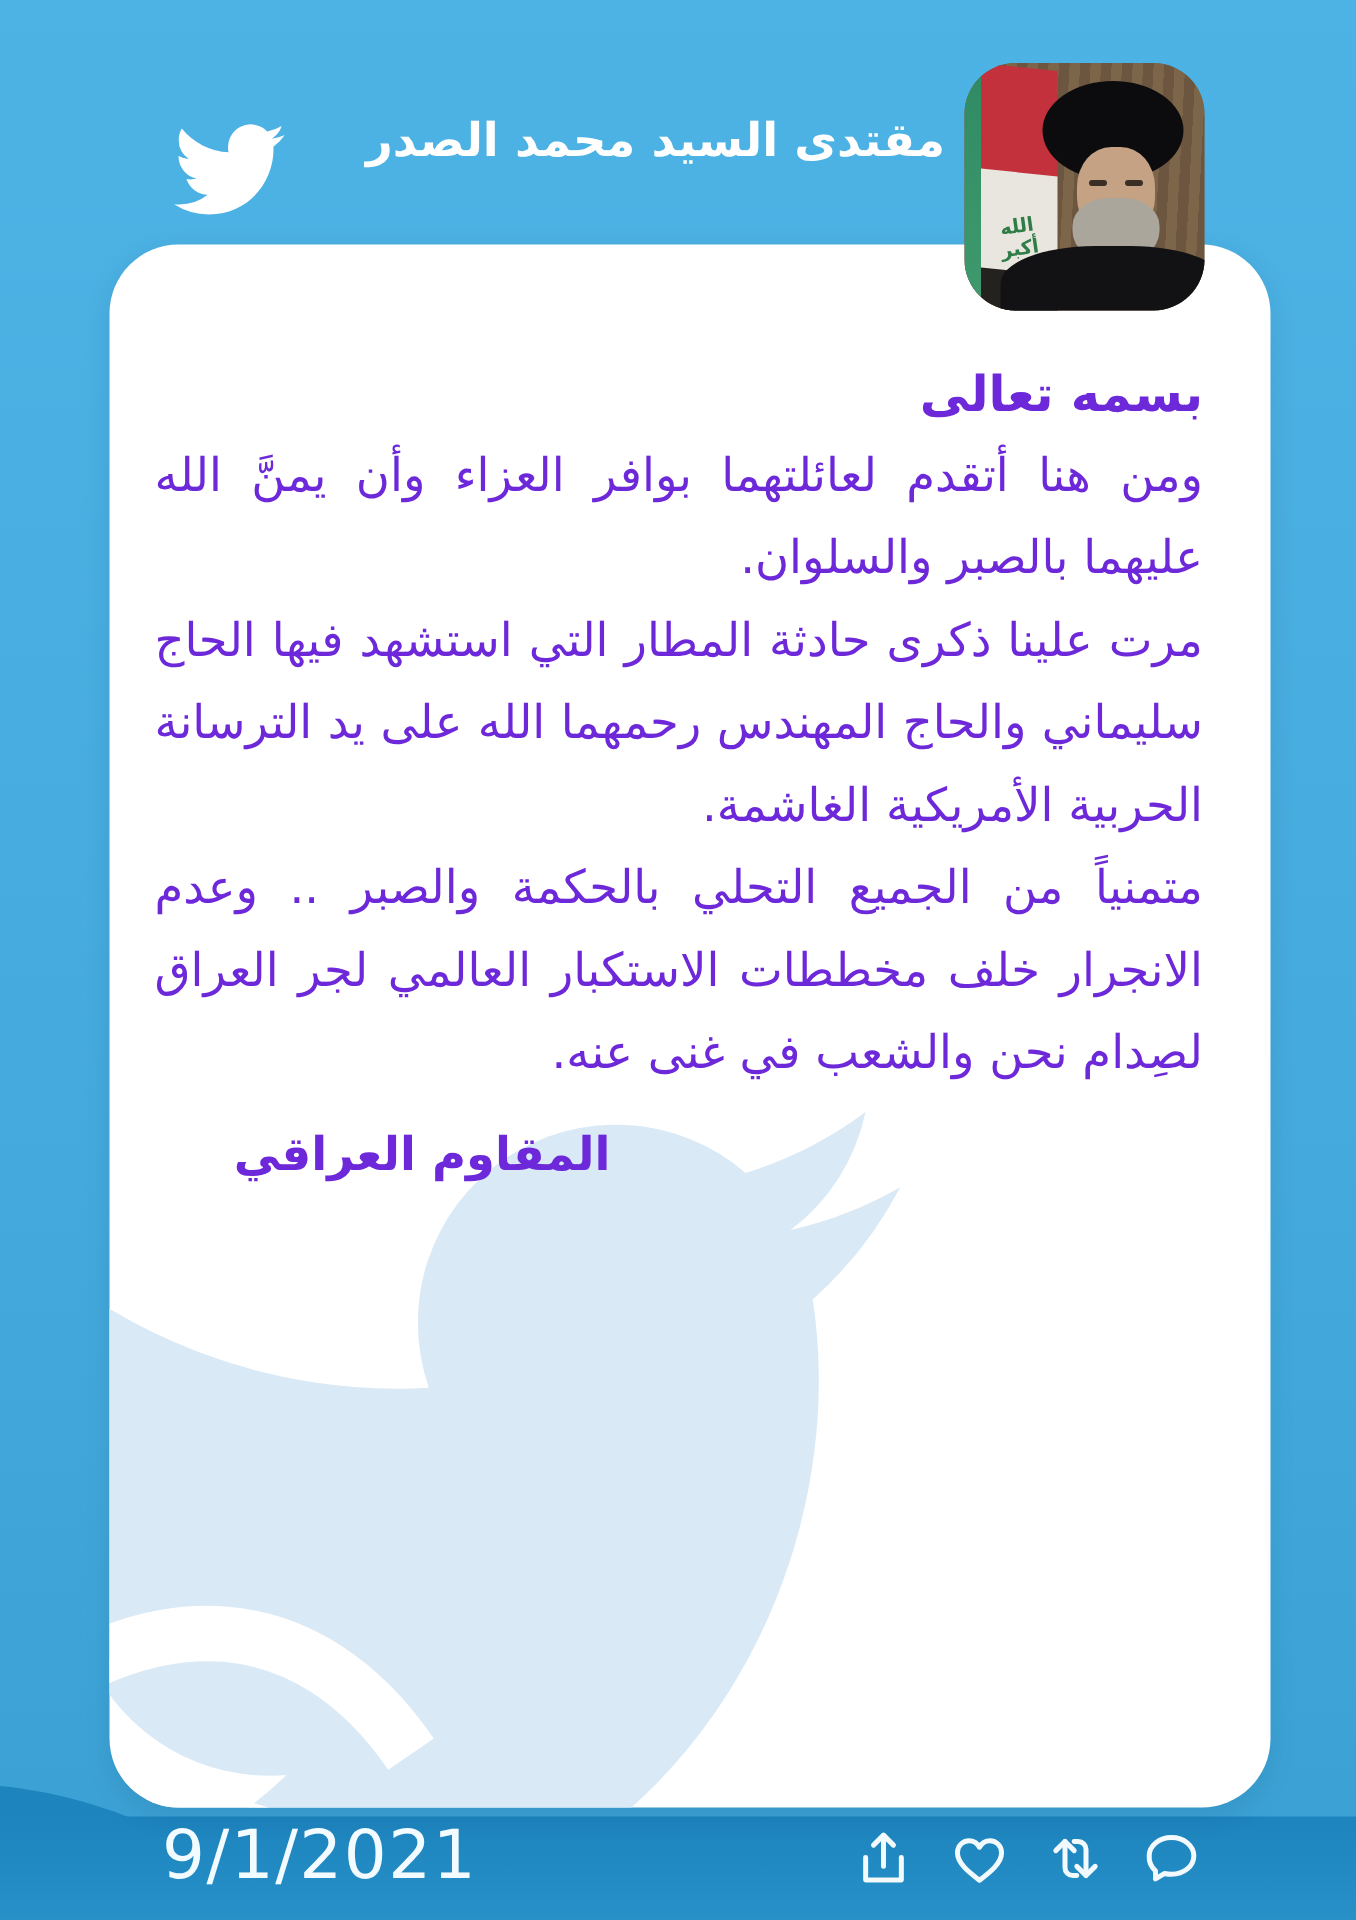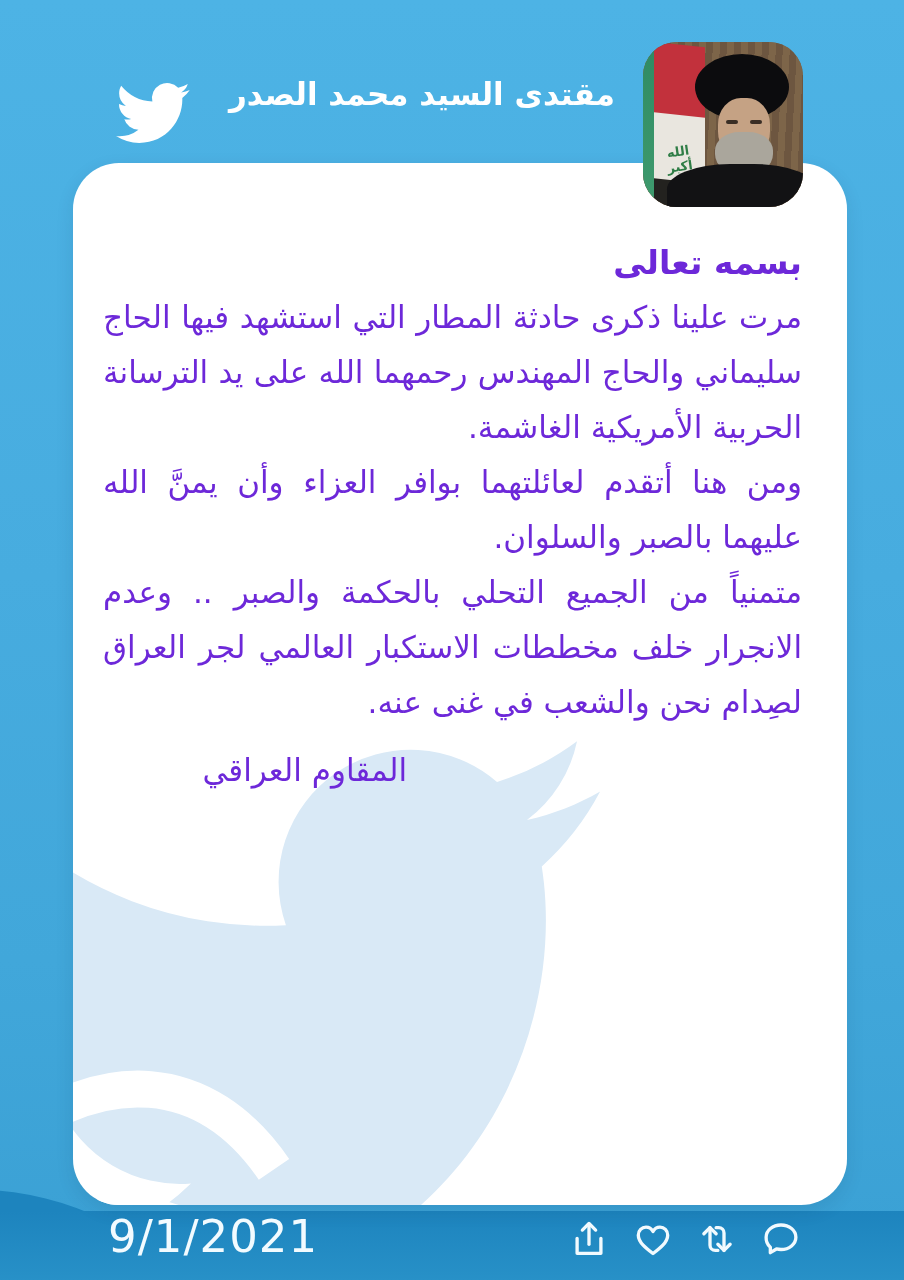--- a/index.html
+++ b/index.html
@@ -14,21 +14,21 @@
     position:absolute;left:-50px;top:1211px;width:1010px;height:110px;z-index:0;
     background:linear-gradient(180deg,#1d84be 0%,#2790c7 60%,#349bd0 100%);
     border-radius:45px 35px 0 0 / 26px 18px 0 0;
   }
   .bottom-band-left-dip{
     position:absolute;left:-140px;top:1196px;width:330px;height:170px;z-index:0;
     background:#1d84be;border-radius:50%;transform:rotate(14deg);
   }
   
   .logo{position:absolute;left:106px;top:74px;width:92px;height:78px;z-index:2;}
-  .who{position:absolute;top:74px;right:289px;text-align:center;z-index:2;color:#ffffff;direction:rtl;}
+  .who{position:absolute;top:74px;right:274px;text-align:center;z-index:2;color:#ffffff;direction:rtl;}
   .who .name{font-size:31px;font-weight:bold;line-height:40px;white-space:nowrap;}
   .who .handle{font-size:31px;line-height:40px;color:#eef8fe;direction:ltr;}
   
   .avatar{position:absolute;right:101px;top:42px;width:160px;height:165px;border-radius:34px;overflow:hidden;z-index:3;background:#77604a;}
   .av-curtain{position:absolute;inset:0;background:repeating-linear-gradient(93deg,#7d6549 0 7px,#6d5640 7px 14px);}
   .av-flag{position:absolute;left:0;top:0;width:62px;height:100%;}
   .av-flag .pole{position:absolute;left:0;top:0;width:11px;height:100%;background:linear-gradient(180deg,#2f8a63,#3f9b6e);}
   .av-flag .red{position:absolute;left:11px;top:0;width:51px;height:46%;background:#c2313c;transform:skewY(6deg);transform-origin:left top;}
   .av-flag .white{position:absolute;left:11px;top:44%;width:51px;height:42%;background:#e9e6df;transform:skewY(6deg);}
   .av-flag .emblem{position:absolute;left:14px;top:62%;width:44px;font-size:13px;color:#2f7d46;font-weight:bold;transform:rotate(-8deg);text-align:center;}
@@ -45,21 +45,21 @@
     background:#ffffff;border-radius:46px;overflow:hidden;
     box-shadow:0 6px 18px rgba(0,40,70,.10);
   }
   .watermark{position:absolute;left:-120px;bottom:-160px;width:680px;height:680px;transform:rotate(-6deg);}
   .card-content{
     position:relative;direction:rtl;padding:72px 45px 0 30px;
     color:#6d28d9;font-size:31px;line-height:55px;font-weight:500;
   }
   .basmala{margin:0 0 0 0;font-size:33px;font-weight:bold;}
   .card-content p.body{margin:0;text-align:justify;}
-  .signature{margin:14px 395px 0 0;width:max-content;text-align:center;line-height:52px;font-weight:normal;}
+  .signature{margin:14px 395px 0 0;width:max-content;text-align:center;line-height:52px;font-weight:bold;}
   
   .date{position:absolute;left:108px;top:1210px;z-index:2;color:#f2fbff;font-size:45px;letter-spacing:1px;}
   .actions{position:absolute;right:102px;top:1218px;z-index:2;display:flex;gap:22px;}
   .actions svg{width:42px;height:42px;display:block;color:#f2fafe;}
 </style>
 </head>
 <body>
 
 <div class="screen">
 
@@ -93,22 +93,22 @@
   </div>
 
   <div class="card">
     <svg class="watermark" viewBox="0 0 24 24">
       <path fill="#d9e9f6" d="M23.643 4.937c-.835.37-1.732.62-2.675.733a4.67 4.67 0 0 0 2.048-2.578 9.3 9.3 0 0 1-2.958 1.13 4.66 4.66 0 0 0-7.938 4.25 13.229 13.229 0 0 1-9.602-4.868c-.4.69-.63 1.49-.63 2.342a4.66 4.66 0 0 0 2.072 3.878 4.647 4.647 0 0 1-2.11-.583v.06a4.66 4.66 0 0 0 3.737 4.568 4.692 4.692 0 0 1-2.104.08 4.661 4.661 0 0 0 4.352 3.234 9.348 9.348 0 0 1-5.786 1.995 9.5 9.5 0 0 1-1.112-.065 13.175 13.175 0 0 0 7.14 2.093c8.57 0 13.255-7.098 13.255-13.254 0-.2-.005-.402-.014-.602a9.47 9.47 0 0 0 2.323-2.41z"></path>
       <path d="M1.2 15.2c4-2.6 7.6-1.9 9.6 1.8" fill="none" stroke="#ffffff" stroke-width="1.3"></path>
       <path d="M.4 19.4c4.4-2.4 7.8-1.6 9.4 2.2" fill="none" stroke="#ffffff" stroke-width="1.3"></path>
     </svg>
     <div class="card-content">
       <p class="basmala">بسمه تعالى</p>
+      <p class="body">ومن هنا أتقدم لعائلتهما بوافر العزاء وأن يمنَّ الله عليهما بالصبر والسلوان.</p>
       <p class="body">مرت علينا ذكرى حادثة المطار التي استشهد فيها الحاج سليماني والحاج المهندس رحمهما الله على يد الترسانة الحربية الأمريكية الغاشمة.</p>
-      <p class="body">ومن هنا أتقدم لعائلتهما بوافر العزاء وأن يمنَّ الله عليهما بالصبر والسلوان.</p>
       <p class="body">متمنياً من الجميع التحلي بالحكمة والصبر .. وعدم الانجرار خلف مخططات الاستكبار العالمي لجر العراق لصِدام نحن والشعب في غنى عنه.</p>
       <div class="signature">
         <div>المقاوم العراقي</div>
       </div>
     </div>
   </div>
 
   <div class="date">9/1/2021</div>
 
   <div class="actions">

